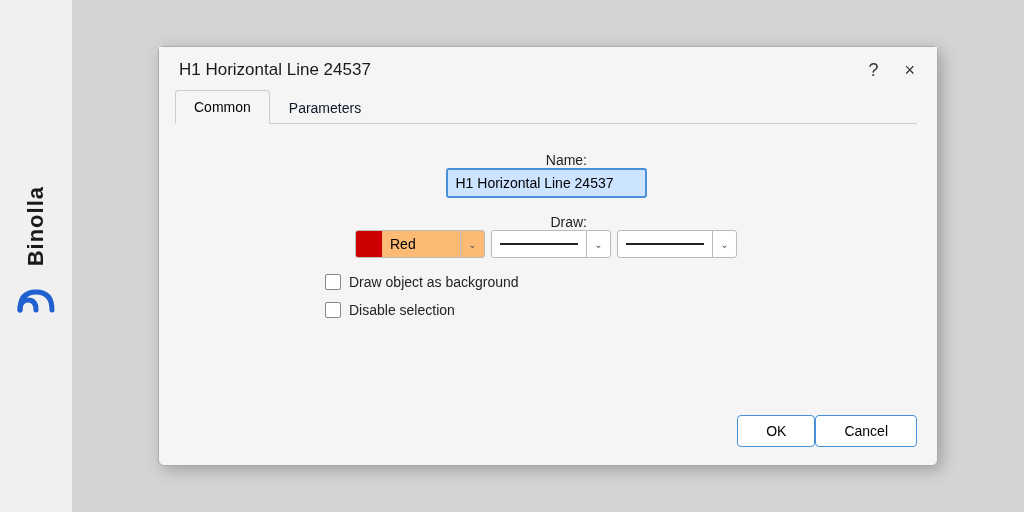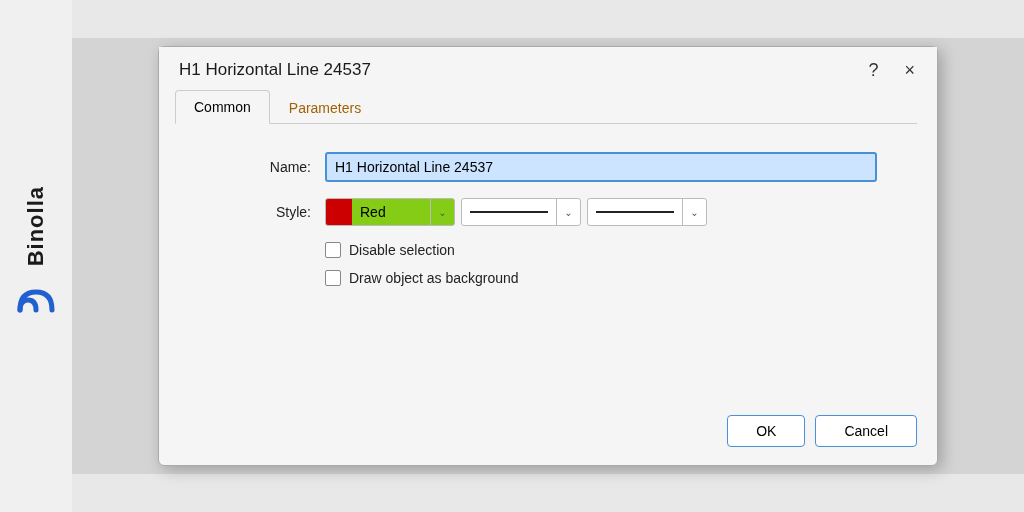--- a/index.html
+++ b/index.html
@@ -37,21 +37,21 @@
       letter-spacing: 1px;
     }
 
     .sidebar-icon {
       color: #2060d0;
       font-size: 32px;
     }
 
     .main-area {
       flex: 1;
-      height: 436px;
+      height: 512px;
       display: flex;
       align-items: center;
       justify-content: center;
       background: #d4d4d4;
     }
 
     .dialog {
       background: #f5f5f5;
       border: 1px solid #aaa;
       border-radius: 6px;
@@ -106,21 +106,21 @@
       margin-bottom: 20px;
     }
 
     .tab {
       padding: 8px 18px;
       cursor: pointer;
       font-size: 14px;
       border: 1px solid transparent;
       border-bottom: none;
       background: none;
-      color: #a16207;
+      color: #0f172a;
       border-radius: 4px 4px 0 0;
       position: relative;
       bottom: -1px;
     }
 
     .tab.active {
       background: #f5f5f5;
       border: 1px solid #ccc;
       border-bottom: 1px solid #f5f5f5;
       font-weight: 500;
@@ -129,20 +129,21 @@
 
     
     .form-content {
       padding: 8px 40px;
     }
 
     .form-row {
       display: flex;
       align-items: center;
       margin-bottom: 16px;
+      flex-direction: column;
     }
 
     .form-label {
       width: 110px;
       text-align: right;
       padding-right: 14px;
       color: #222;
       font-size: 14px;
       flex-shrink: 0;
     }
@@ -179,21 +180,21 @@
       align-items: center;
       gap: 6px;
     }
 
     .color-dropdown {
       display: flex;
       align-items: center;
       gap: 0;
       border: 1px solid #bbb;
       border-radius: 3px;
-      background: #84cc16;
+      background: #fdba74;
       cursor: pointer;
       height: 28px;
       overflow: hidden;
       min-width: 130px;
     }
 
     .color-swatch {
       width: 26px;
       height: 28px;
       background: #cc0000;
@@ -270,21 +271,20 @@
 
     .checkbox-label {
       font-size: 14px;
       color: #222;
     }
 
     
     .dialog-footer {
       display: flex;
       justify-content: flex-end;
-      gap: 10px;
       padding: 12px 20px 18px 20px;
     }
 
     .btn-dialog {
       padding: 7px 28px;
       font-size: 14px;
       border-radius: 4px;
       cursor: pointer;
       border: 1px solid #4a90d9;
       background: #fff;
@@ -334,21 +334,21 @@
 
         <div class="form-row">
           <span class="form-label">Name:</span>
           <div class="form-control-area">
             <input type="text" class="text-input selected" value="H1 Horizontal Line 24537" style="">
           </div>
         </div>
 
 
         <div class="form-row">
-          <span class="form-label">Style:</span>
+          <span class="form-label">Draw:</span>
           <div class="form-control-area style-row">
 
             <div class="color-dropdown">
               <div class="color-swatch"></div>
               <span class="color-label">Red</span>
               <div class="dropdown-arrow">⌄</div>
             </div>
 
             <div class="line-dropdown">
               <div class="line-preview">
@@ -362,25 +362,25 @@
                 <hr class="line-hr">
               </div>
               <div class="dropdown-arrow">⌄</div>
             </div>
           </div>
         </div>
 
         <div class="checkbox-area">
           <label class="checkbox-row">
             <div class="checkbox-box"></div>
-            <span class="checkbox-label">Disable selection</span>
+            <span class="checkbox-label">Draw object as background</span>
           </label>
           <label class="checkbox-row">
             <div class="checkbox-box"></div>
-            <span class="checkbox-label">Draw object as background</span>
+            <span class="checkbox-label">Disable selection</span>
           </label>
         </div>
 
       </div>
     </div>
 
     <div class="dialog-footer">
       <button class="btn-dialog btn-ok">OK</button>
       <button class="btn-dialog btn-cancel">Cancel</button>
     </div>

